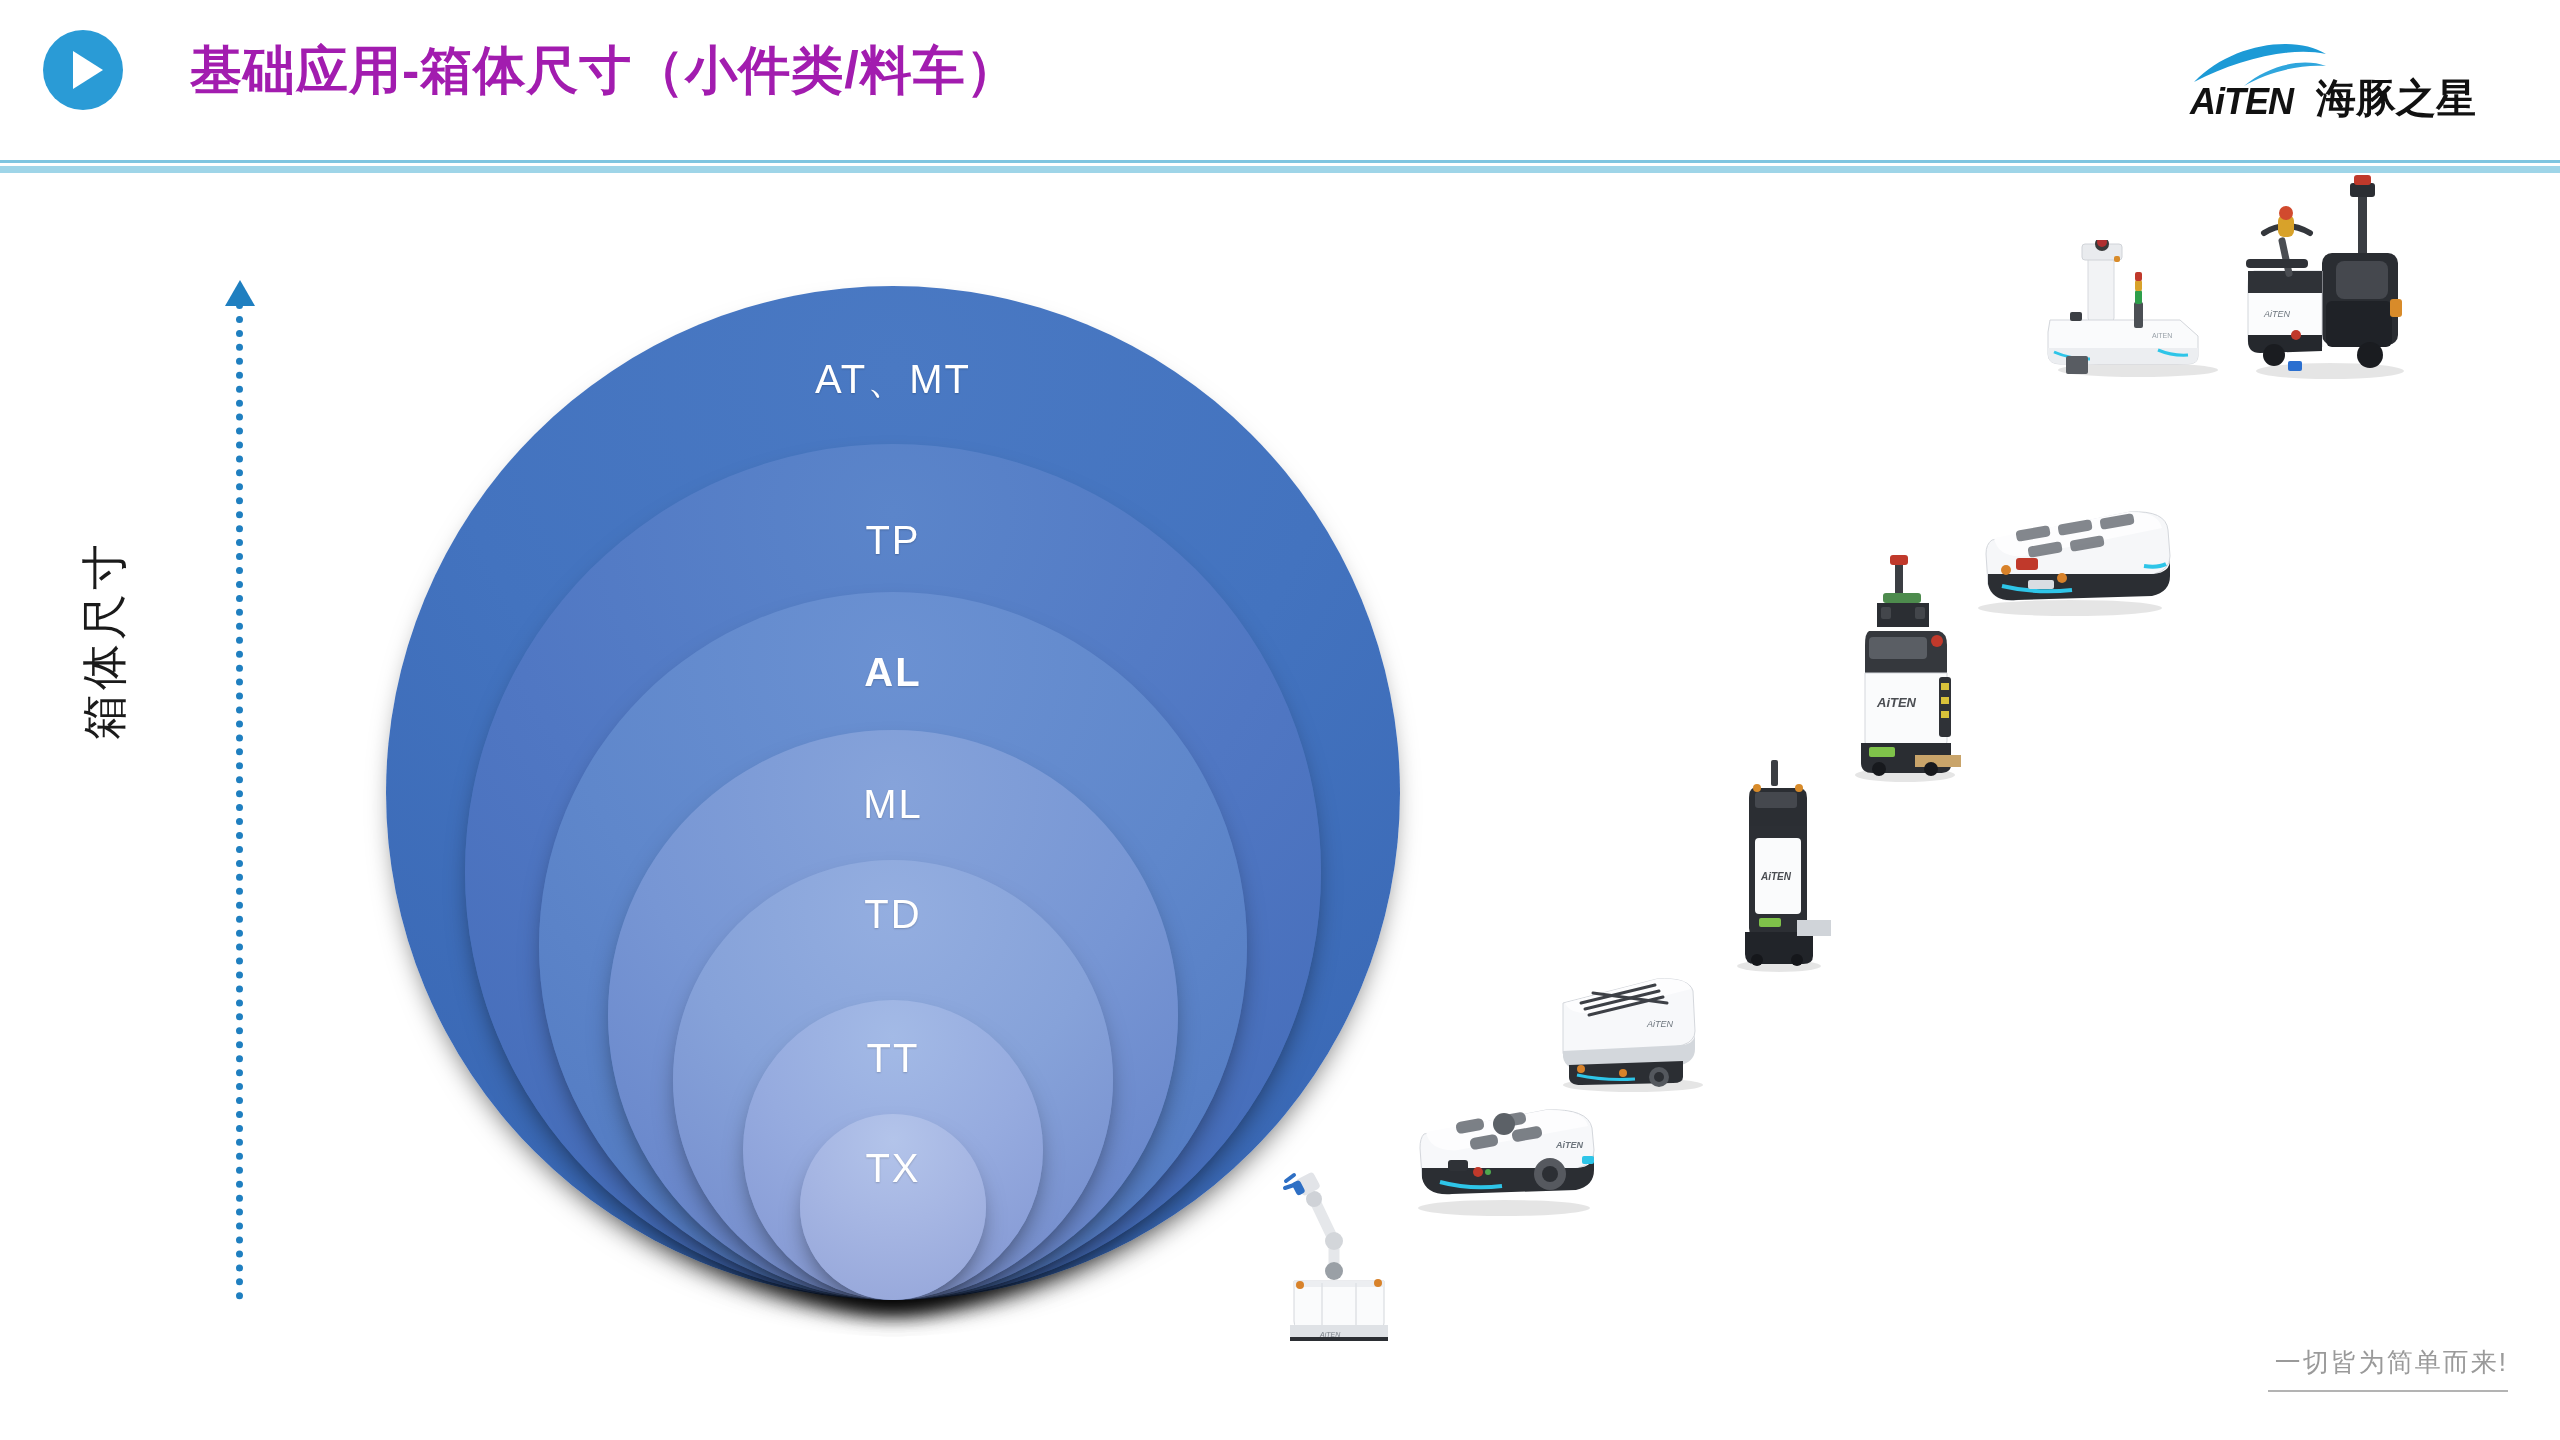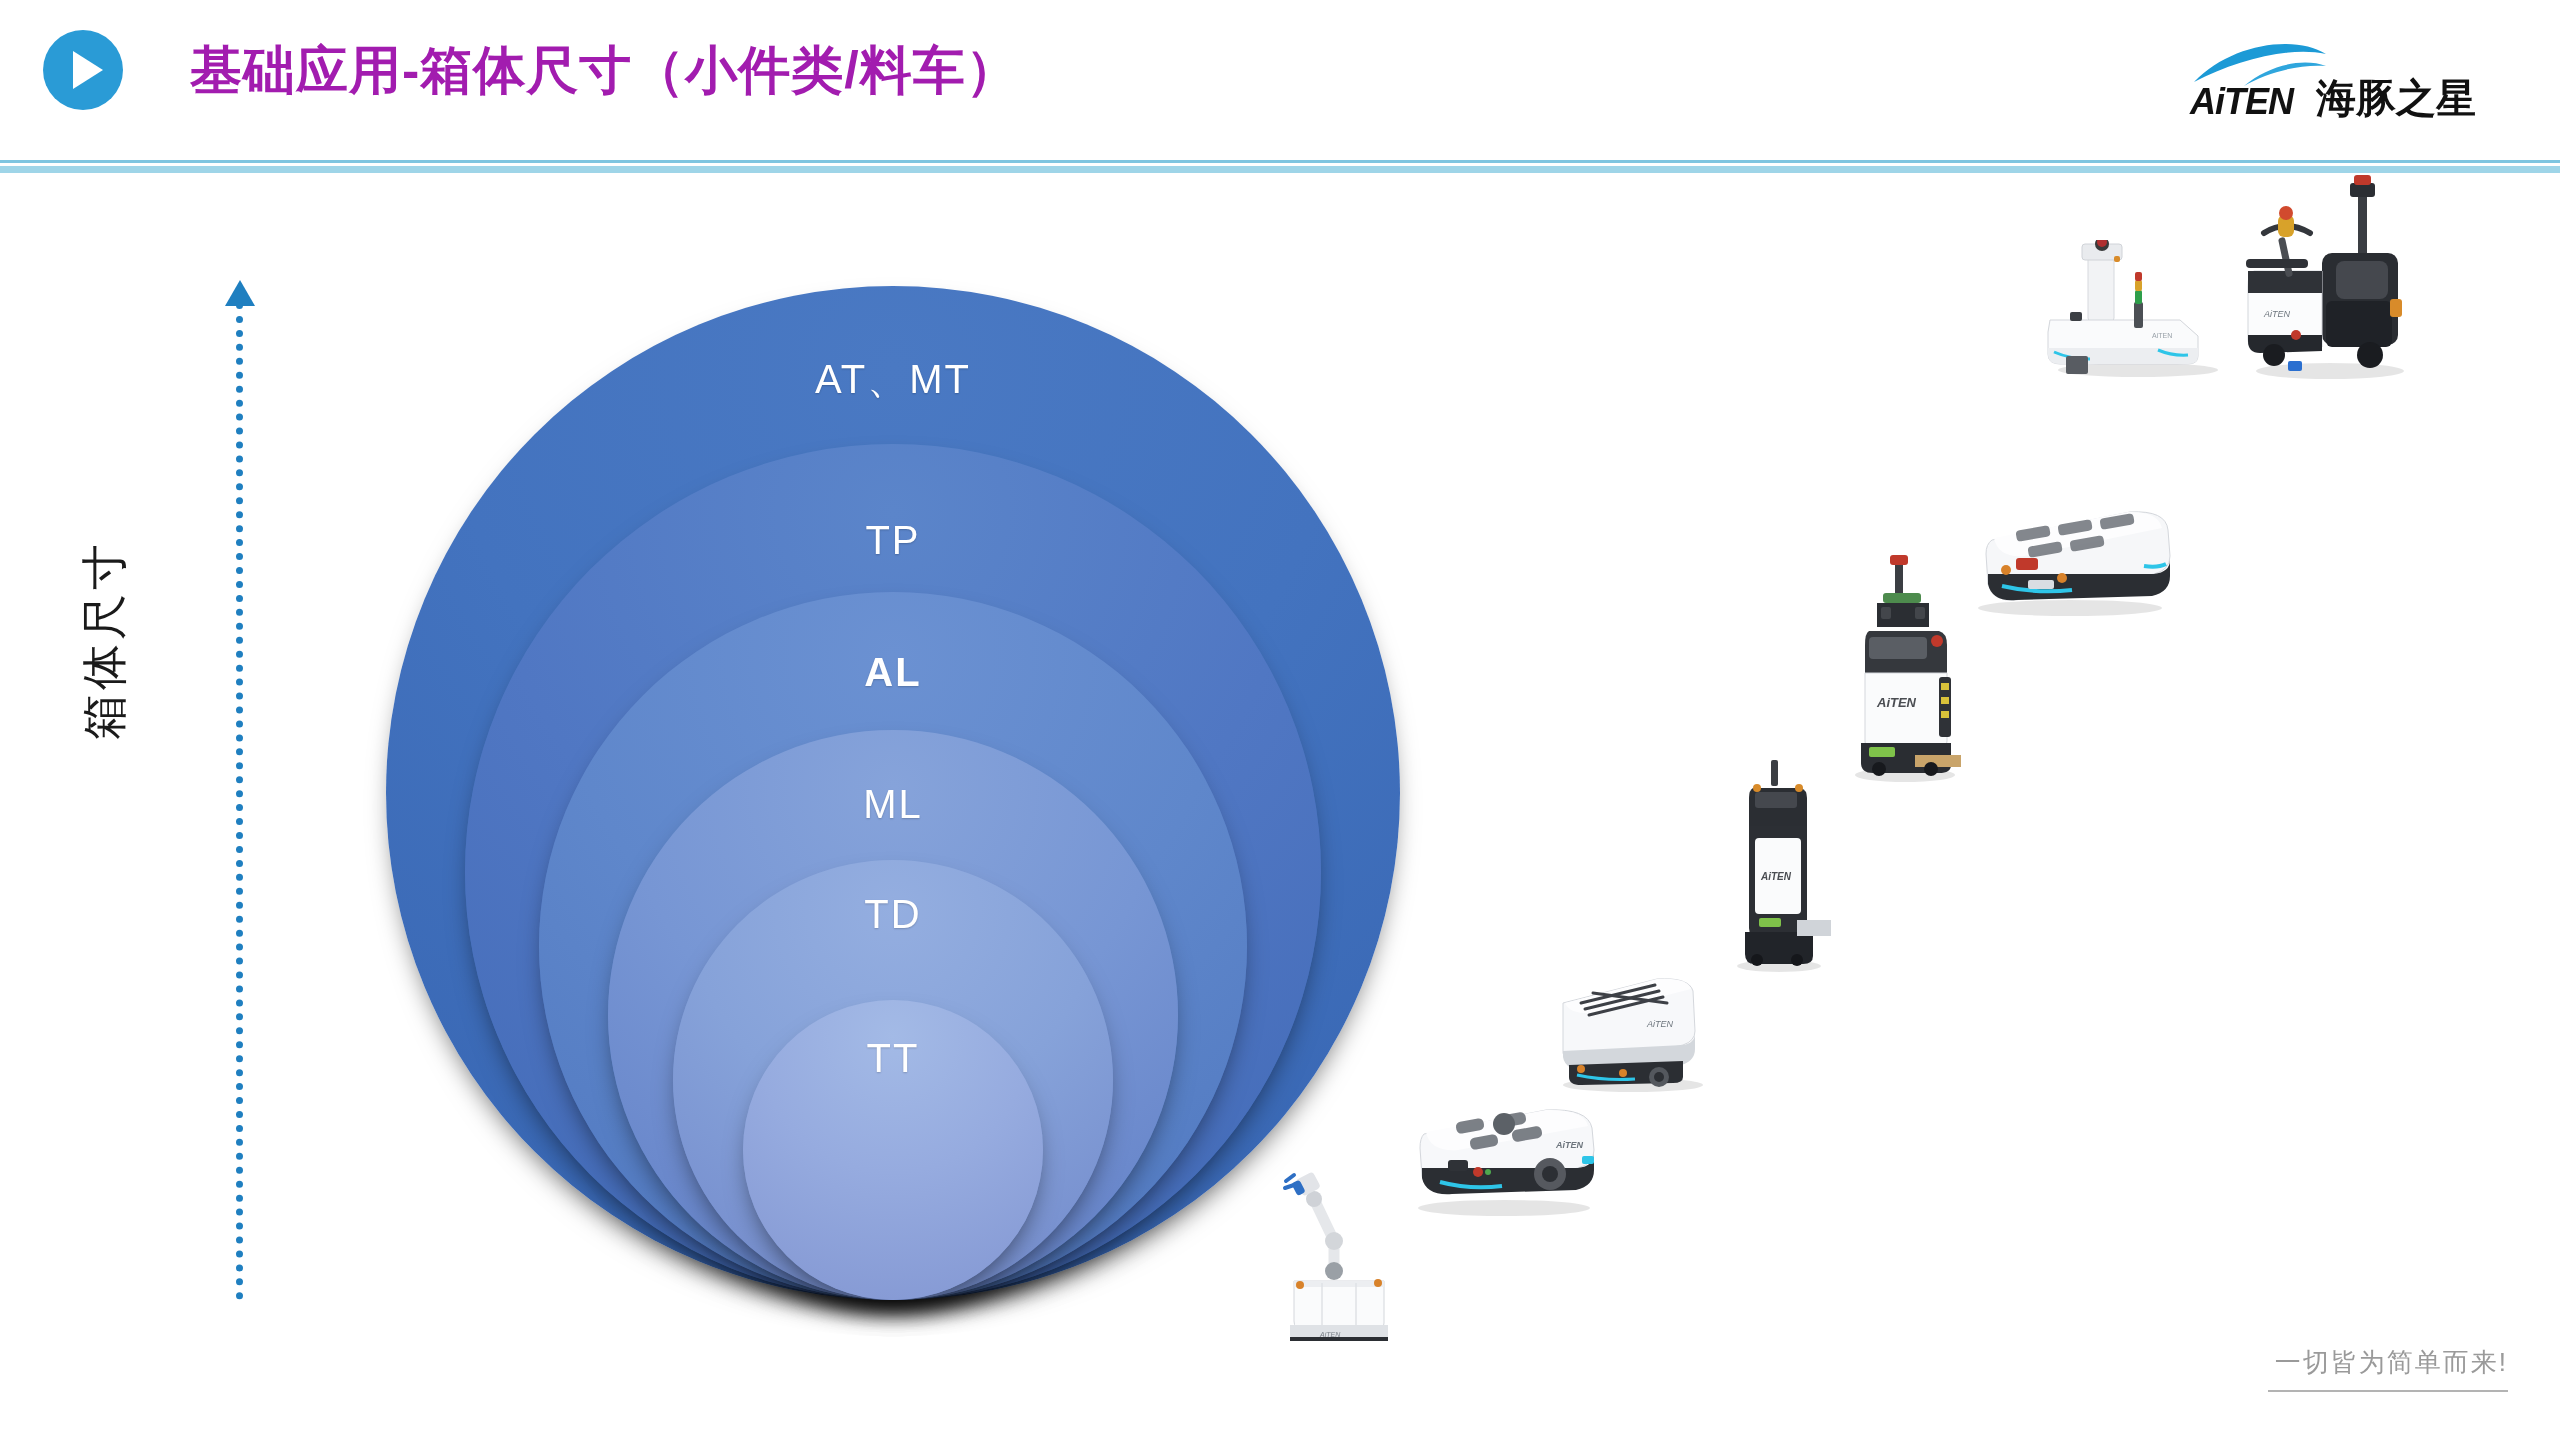--- a/index.html
+++ b/index.html
@@ -137,20 +137,24 @@
     <div class="ring" style="left:673px;top:860px;width:440px;height:440px;
                 background:radial-gradient(circle at 50% 11%, #94aee0 0%, #86a2d9 45%, #7289cb 100%);">
       <div class="lab" style="top:32px;">TD</div>
     </div>
 
     <div class="ring" style="left:743px;top:1000px;width:300px;height:300px;
                 background:radial-gradient(circle at 50% 12%, #a3bae6 0%, #96abdf 45%, #8296d2 100%);">
       <div class="lab" style="top:36px;">TT</div>
     </div>
 
+    <div class="ring" style="left:800px;top:1114px;width:186px;height:186px;
+                background:radial-gradient(circle at 50% 14%, #b3c4ea 0%, #a6b6e3 45%, #94a5d9 100%);">
+      <div class="lab" style="top:32px;">TX</div>
+    </div>
   </div>
 
   <div class="robot" style="left:2030px;top:240px;width:210px;height:140px;">
     <svg width="210" height="140" viewBox="0 0 210 140" xmlns="http://www.w3.org/2000/svg">
       <ellipse cx="108" cy="130" rx="80" ry="7" fill="#000" opacity=".10"></ellipse>
       <rect x="58" y="10" width="26" height="72" rx="4" fill="#f2f3f5" stroke="#d6d9de"></rect>
       <rect x="52" y="4" width="40" height="16" rx="3" fill="#e9ebee" stroke="#d0d3d8"></rect>
       <circle cx="72" cy="4" r="7" fill="#3a3a3a"></circle>
         <circle cx="72" cy="2" r="5" fill="#b03030"></circle>
       <rect x="84" y="16" width="6" height="6" rx="2" fill="#d88b2a"></rect>

